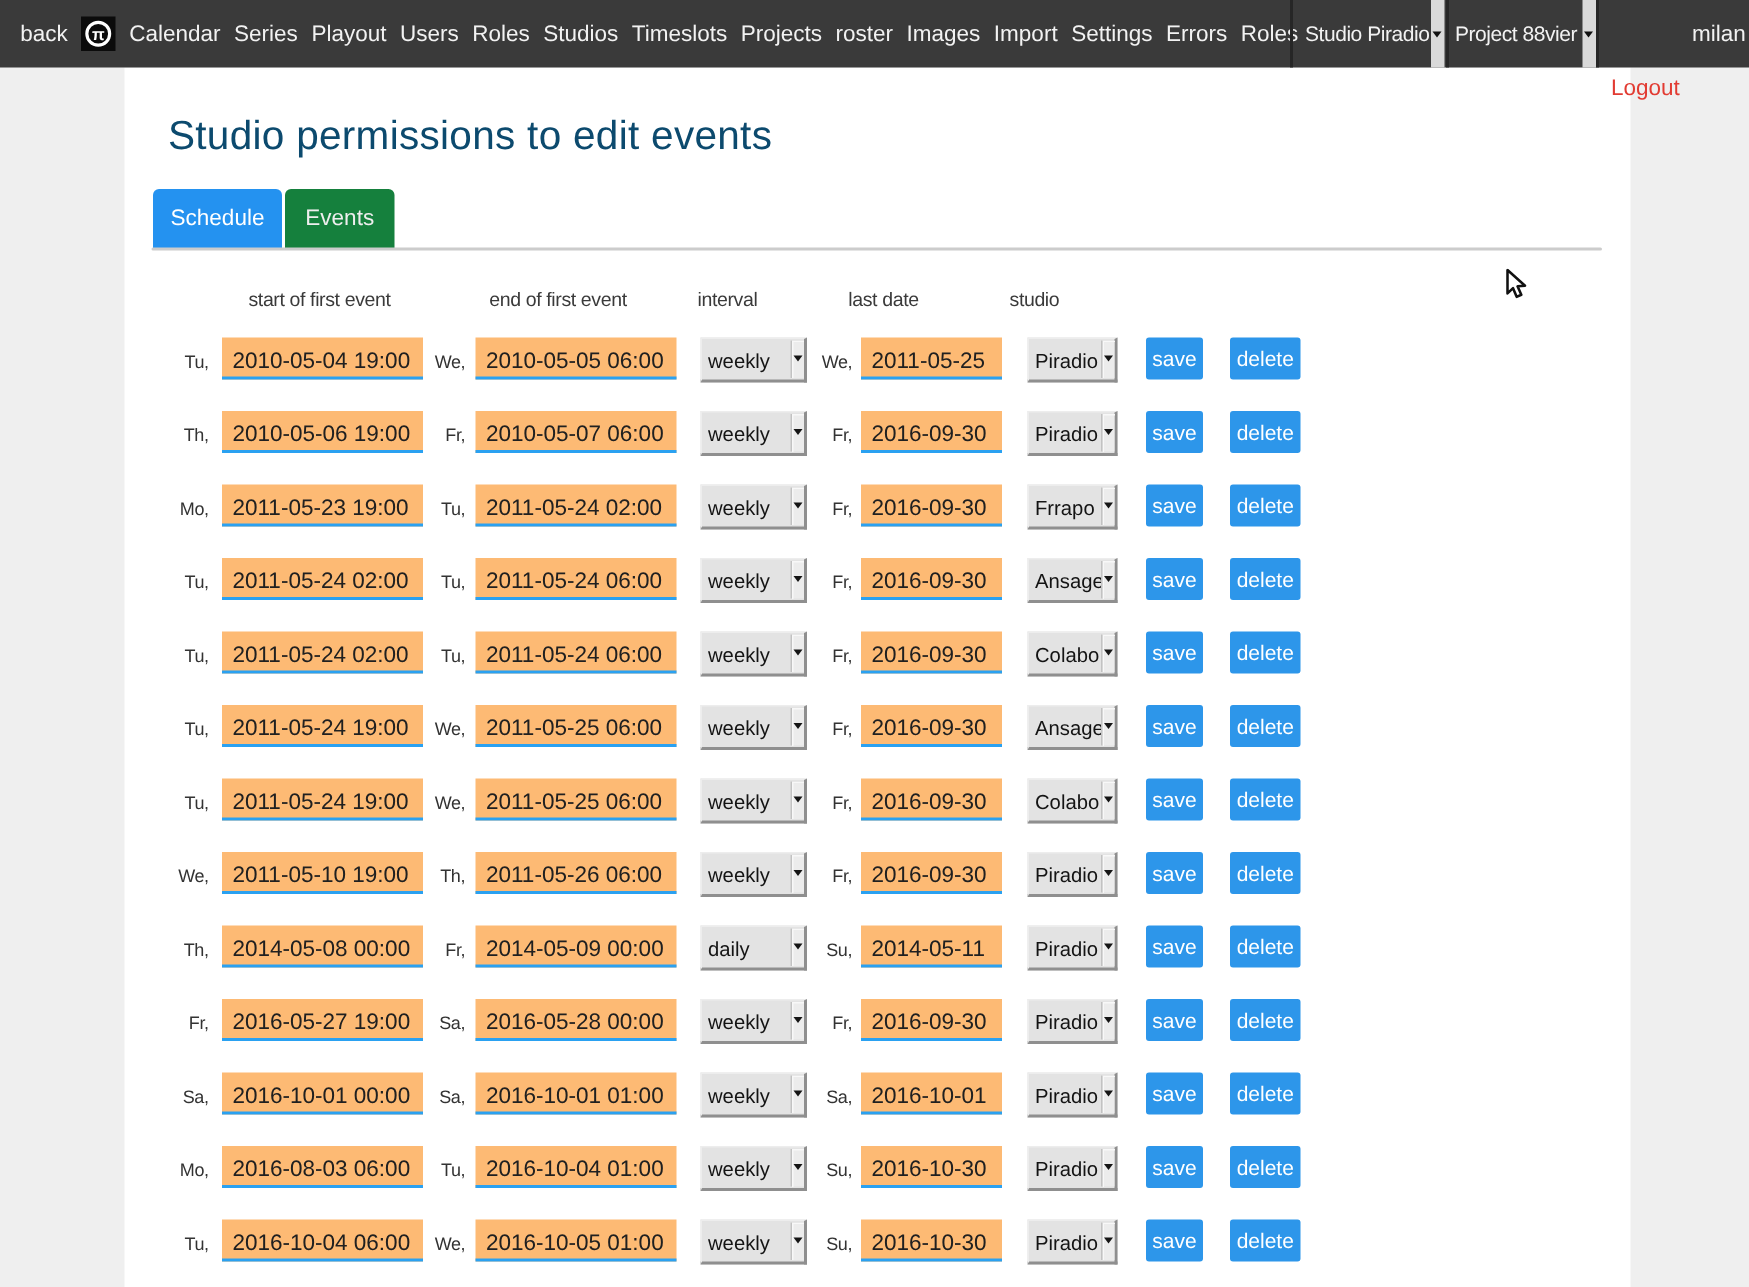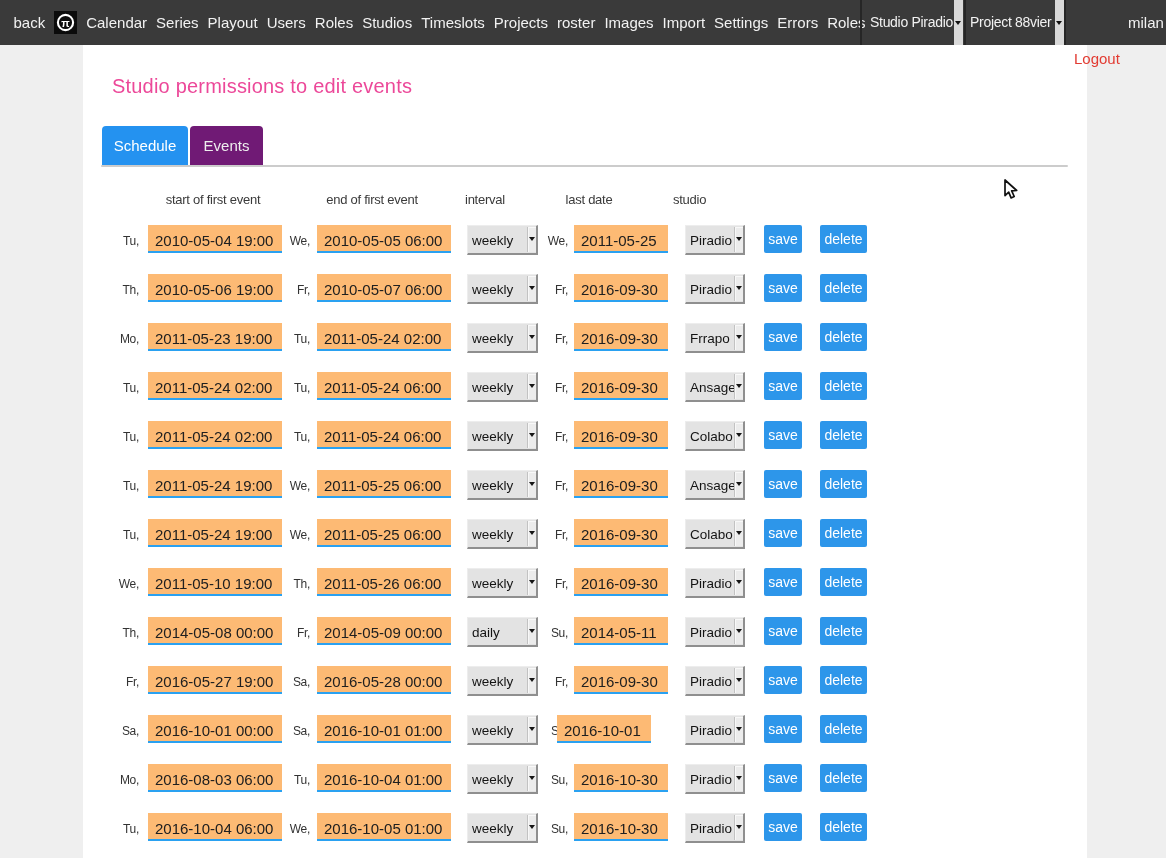--- a/index.html
+++ b/index.html
@@ -8,24 +8,24 @@
 .ni { color:#f2f2f2; font-size:15px; padding:0 4.5px; white-space:nowrap; }
 #back { margin-left:9px; }
 #logo { width:23px; height:23px; background:#0b0b0b; margin:0 5px 0 4px; display:flex; align-items:center; justify-content:center; }
 .navline { position:absolute; top:0; width:2px; height:45px; background:#262626; }
 .nsel { position:absolute; top:0; height:45px; color:#f2f2f2; font-size:14px; letter-spacing:-0.3px; line-height:45px; }
 .nstrip { position:absolute; top:0; height:45px; width:9px; background:#d9d9d9; }
 .nstrip b { position:absolute; left:50%; top:50%; margin:-2px 0 0 -3.5px; border-left:3.5px solid transparent; border-right:3.5px solid transparent; border-top:4.5px solid #111; }
 #logout { position:absolute; left:1074px; top:0; line-height:45px; color:#e23b32; font-size:15px;margin-top:36px; }
 #milan { position:absolute; left:1128px; top:0; line-height:45px; color:#f2f2f2; font-size:15px; }
 #sheet { position:absolute; left:83px; top:45px; width:1004px; height:813px; background:#fff; }
-h1 { position:absolute; left:29px; top:30px; font-size:20px; font-weight:normal; color:#ec4899; letter-spacing:0.2px; }
+h1 { position:absolute; left:29px; top:30px; font-size:27px; font-weight:normal; color:#0c4a6e; letter-spacing:0.2px; }
 .tab { position:absolute; top:81px; height:40px; border-radius:4px 4px 0 0; color:#fff; font-size:15px; text-align:center; line-height:40px; }
 #tab1 { left:19px; width:86px; background:#2492f0; }
-#tab2 { left:107px; width:73px; background:#701a75; color:#eee; }
+#tab2 { left:107px; width:73px; background:#15803d; color:#eee; }
 #tabline { position:absolute; left:18px; top:120px; width:967px; height:1.5px; background:#ccc; border-radius:2px; }
 .hd { position:absolute; top:147px; font-size:13px; color:#3a3a3a; letter-spacing:-0.25px; }
 .hdc { text-align:center; }
 .row { position:absolute; left:0; height:28px; }
 .dy { position:absolute; width:44px; text-align:right; font-size:12px; color:#333; line-height:33px; letter-spacing:-0.3px; }
 .inp { position:absolute; height:28px; background:#fdba74; border-bottom:2px solid #2aa1f1; font-size:15px; color:#202020; line-height:31px; padding-left:7px; white-space:nowrap; }
 .sel { position:absolute; top:0; height:30px; background:#e3e3e3; border:1px solid #ededed; border-right:2px solid #8f8f8f; border-bottom:2px solid #8f8f8f; }
 .sel span { position:absolute; left:4px; right:11px; top:0; height:30px; text-align:left; font-size:13.5px; color:#141414; line-height:29px; white-space:nowrap; }
 .sel .ab { position:absolute; right:0; top:1px; bottom:1px; width:9px; background:#ececec; border-left:1px solid #c2c2c2; box-shadow:inset 1px 1px 0 #f8f8f8; }
 .sel .ab b { position:absolute; left:50%; top:50%; margin:-2.2px 0 0 -3.2px; border-left:3.5px solid transparent; border-right:3.5px solid transparent; border-top:4.5px solid #151515; }
@@ -268,21 +268,21 @@
 <span class="inp" style="left:65px;width:134px">2016-10-01 00:00</span>
 <span class="dy" style="left:183px">Sa,</span>
 <span class="inp" style="left:234px;width:134px">2016-10-01 01:00</span>
 <div class="sel" style="left:384px;width:71px">
         <span>weekly</span>
         <i class="ab">
           <b></b>
         </i>
       </div>
 <span class="dy" style="left:441px">Sa,</span>
-<span class="inp" style="left:474px;width:94px">2016-10-01</span>
+<span class="inp" style="left:491px;width:94px">2016-10-01</span>
 <div class="sel" style="left:602px;width:60px">
         <span>Piradio</span>
         <i class="ab">
           <b></b>
         </i>
       </div>
 <span class="btn" style="left:681px;width:38px">save</span>
 <span class="btn" style="left:737px;width:47px">delete</span>
 </div>
 <div class="row" style="top:719px">

